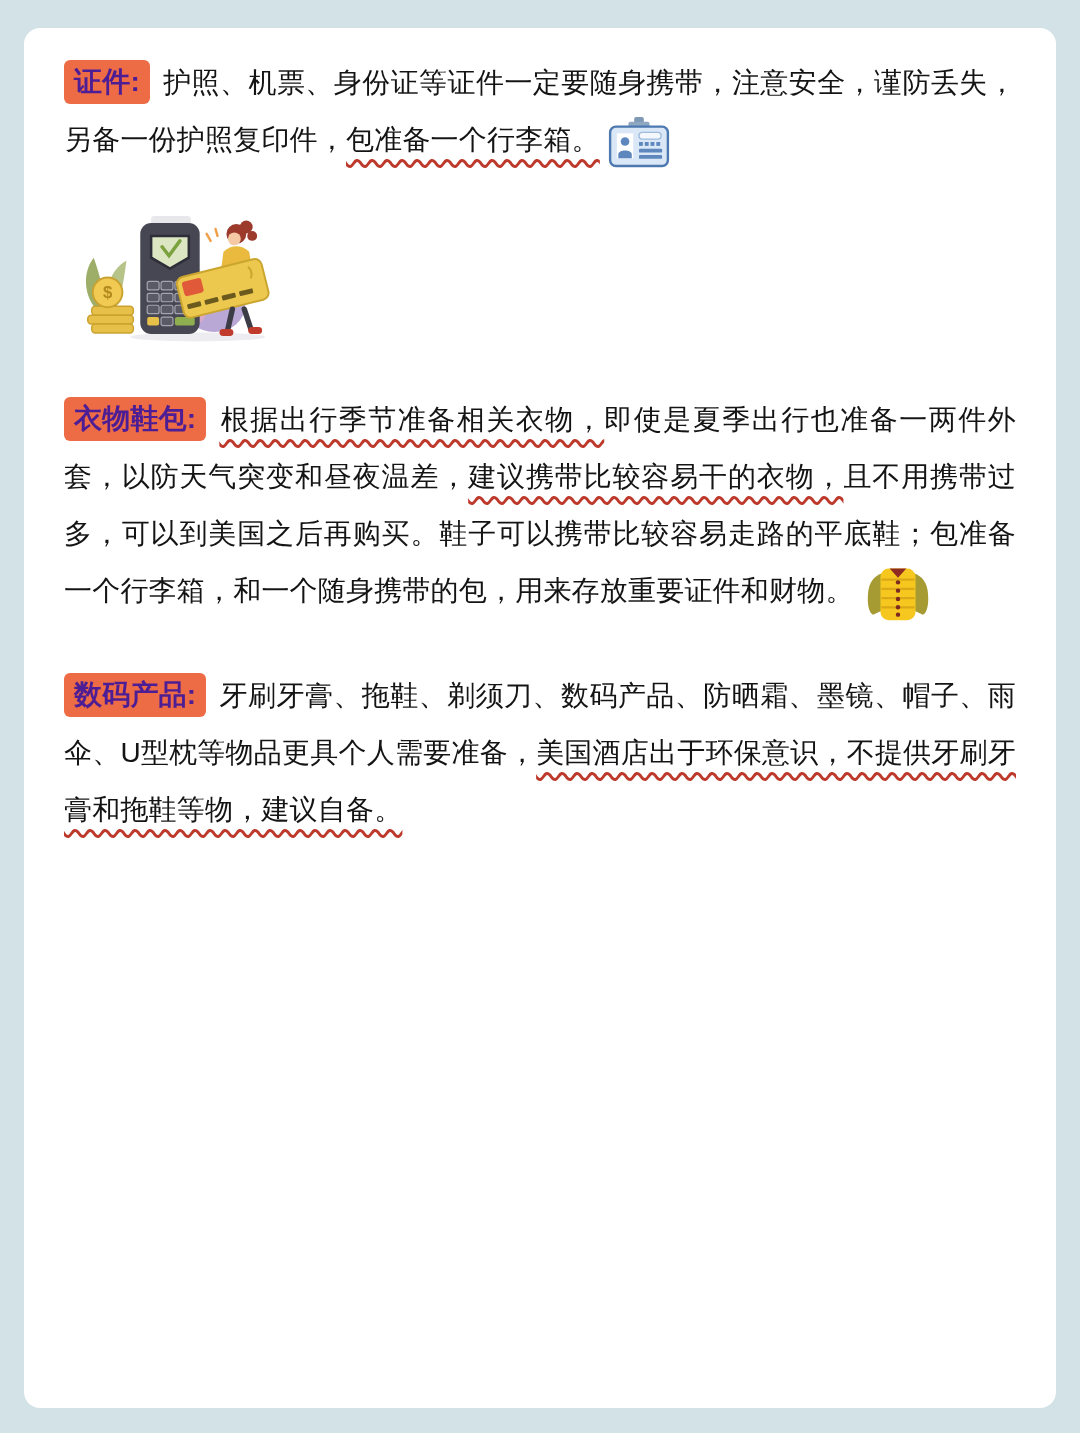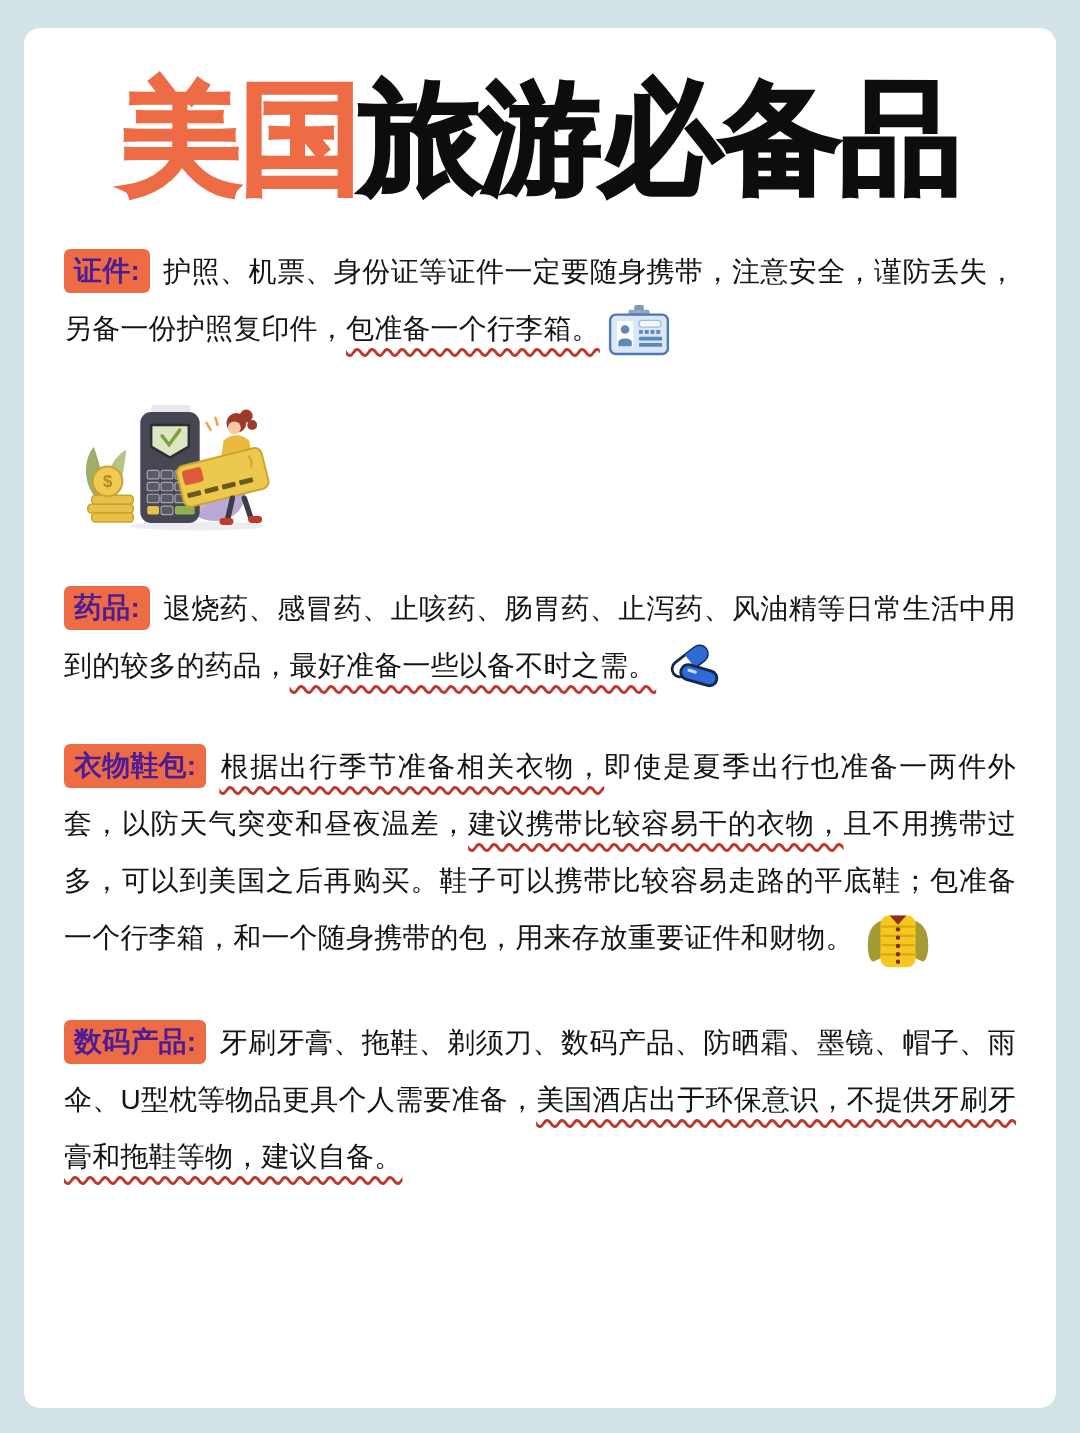--- a/index.html
+++ b/index.html
@@ -85,21 +85,20 @@
     min-height:132px;
   }
   .section.has-illu .para{ flex:1; margin-top:26px; }
   .illu{ flex:0 0 auto; margin-right:22px; }
 </style>
 </head>
 <body>
 
 <div class="page">
   <div class="card">
-    <h1 class="title"><span class="t-orange">美国</span><span class="t-black">旅游必备品</span></h1>
     <div id="sections">
         <div class="section">
           <p class="para"><span class="badge">证件:</span><span class="plain">护照、机票、身份证等证件一定要随身携带，注意安全，谨防丢失，另备一份护照复印件，</span><span class="wavy">包准备一个行李箱。</span><span class="inline-icon">
   <svg viewBox="0 0 64 54" width="62" height="52" xmlns="http://www.w3.org/2000/svg">
     <rect x="27" y="1" width="10" height="9" rx="2" fill="#7d99b5"></rect>
     <rect x="21" y="6" width="22" height="7" rx="2" fill="#8fa8c2"></rect>
     <rect x="2" y="11" width="60" height="41" rx="6" fill="#d9e7f6" stroke="#4d79b1" stroke-width="2.5"></rect>
     <rect x="9" y="18" width="17" height="26" fill="#ffffff"></rect>
     <circle cx="17.5" cy="26.5" r="4.5" fill="#5d87bd"></circle>
     <path d="M10.5 44 v-4 c0 -5.5 14 -5.5 14 0 v4 z" fill="#5d87bd"></path>
@@ -168,34 +167,20 @@
       </g>
       <path d="M190 62 q4 6 0 12" stroke="#caa52f" stroke-width="2" fill="none"></path>
     </g>
     <path d="M170 98 l-5 22 M182 98 l7 21" stroke="#3c3c46" stroke-width="5.5" stroke-linecap="round"></path>
     <rect x="157" y="118" width="14" height="7" rx="3.5" fill="#c13b2c"></rect>
     <rect x="186" y="116" width="14" height="7" rx="3.5" fill="#c13b2c"></rect>
   </svg>
 </span>
         </div>
         <div class="section">
-          <p class="para"><span class="badge">药品:</span><span class="plain">退烧药、感冒药、止咳药、肠胃药、止泻药、风油精等日常生活中用到的较多的药品，</span><span class="wavy">最好准备一些以备不时之需。</span><span class="inline-icon">
-  <svg viewBox="0 0 68 54" width="60" height="48" xmlns="http://www.w3.org/2000/svg">
-    <g transform="rotate(-38 30 20)">
-      <rect x="6" y="11" width="46" height="18" rx="9" fill="#ffffff" stroke="#16264d" stroke-width="3.2"></rect>
-      <path d="M29 11 h14 a9 9 0 0 1 0 18 h-14 z" fill="#2e6bd6"></path>
-    </g>
-    <g transform="rotate(16 40 38)">
-      <rect x="18" y="28" width="42" height="17" rx="8.5" fill="#2e6bd6" stroke="#16264d" stroke-width="3.2"></rect>
-      <rect x="25" y="32.5" width="11" height="3.5" rx="1.75" fill="#cfe0ff"></rect>
-    </g>
-  </svg>
-</span></p>
-        </div>
-        <div class="section">
           <p class="para"><span class="badge">衣物鞋包:</span><span class="wavy">根据出行季节准备相关衣物，</span><span class="plain">即使是夏季出行也准备一两件外套，以防天气突变和昼夜温差，</span><span class="wavy">建议携带比较容易干的衣物，</span><span class="plain">且不用携带过多，可以到美国之后再购买。鞋子可以携带比较容易走路的平底鞋；包准备一个行李箱，和一个随身携带的包，用来存放重要证件和财物。</span><span class="inline-icon">
   <svg viewBox="0 0 78 66" width="72" height="61" xmlns="http://www.w3.org/2000/svg">
     <path d="M23 12 C12 15 7.5 23 6.5 34 C5.5 46 7.5 55 12 57 L23 52 Z" fill="#a69b33"></path>
     <path d="M55 12 C66 15 70.5 23 71.5 34 C72.5 46 70.5 55 66 57 L55 52 Z" fill="#a69b33"></path>
     <rect x="20" y="7" width="38" height="56" rx="9" fill="#f6c71f"></rect>
     <g stroke="#dba816" stroke-width="2.4">
       <line x1="21" y1="19" x2="57" y2="19"></line>
       <line x1="21" y1="29" x2="57" y2="29"></line>
       <line x1="21" y1="39" x2="57" y2="39"></line>
       <line x1="21" y1="49" x2="57" y2="49"></line>

